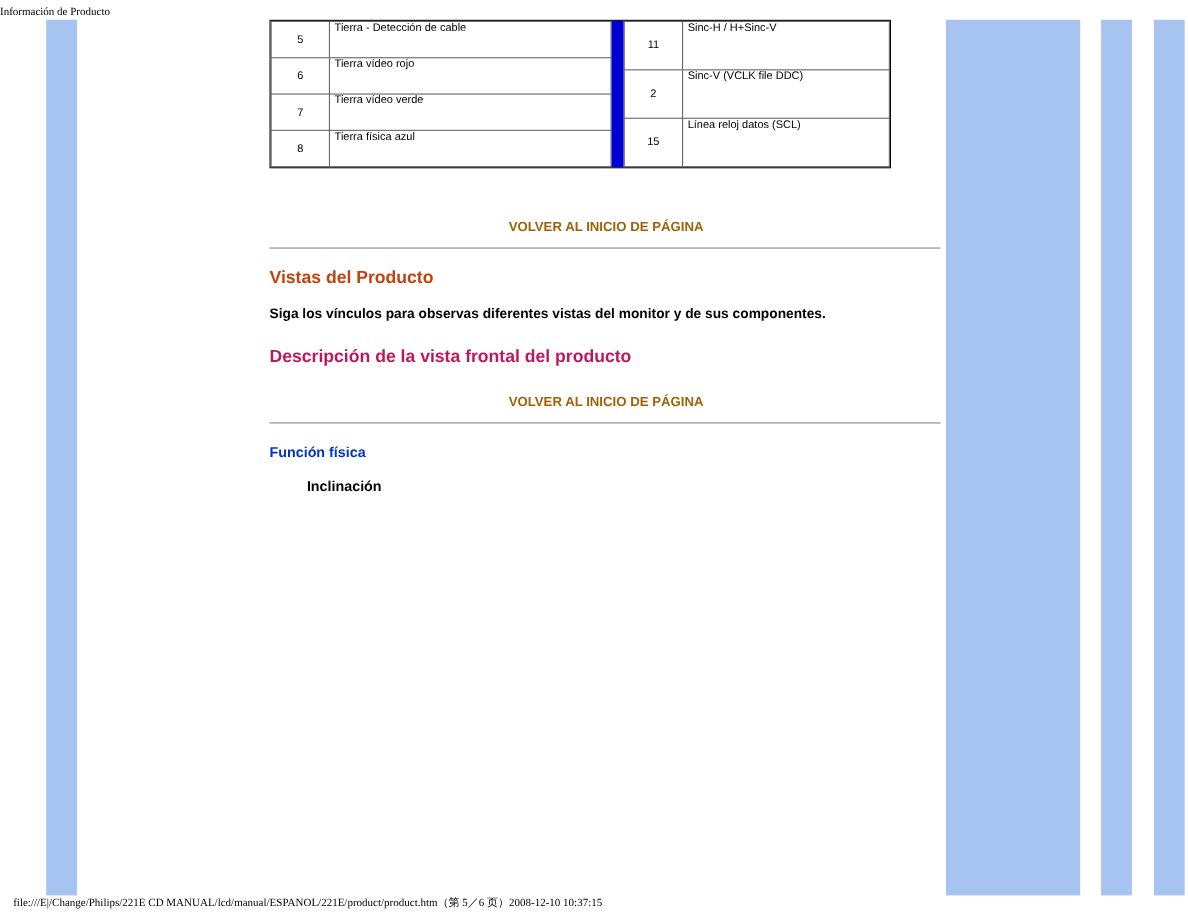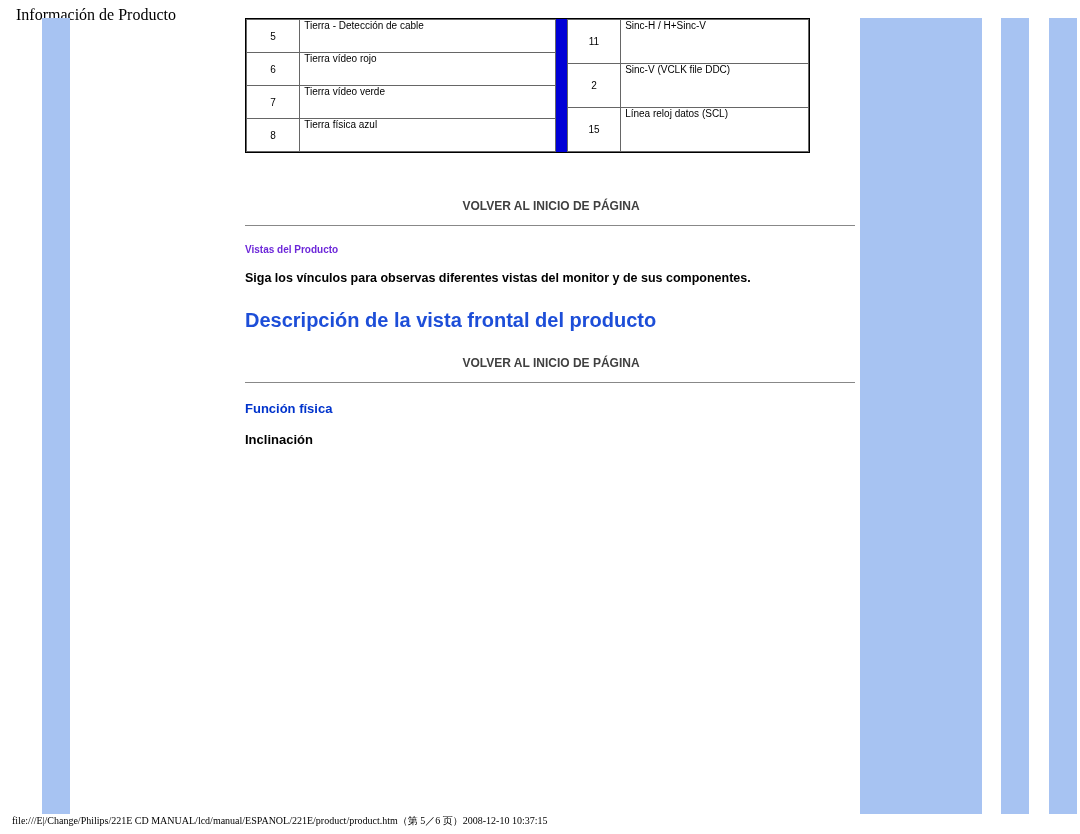--- a/index.html
+++ b/index.html
@@ -8,22 +8,22 @@
     height: 834px;
     font-family: Arial, Helvetica, sans-serif;
     font-size: 12px;
     background: #fff;
     position: relative;
     overflow: hidden;
   }
   .header-text {
     position: absolute;
     top: 6px;
-    left: 16px;
-    font-size: 16px;
+    left: 0;
+    font-size: 10px;
     font-family: "Times New Roman", serif;
     color: #000;
   }
   .footer-text {
     position: absolute;
     bottom: 6px;
     left: 12px;
     font-size: 10px;
     font-family: "Times New Roman", serif;
     color: #000;
@@ -87,61 +87,62 @@
     vertical-align: middle;
   }
   .pin-tbl.left td.desc { width: 271px; }
   .pin-tbl.right td.desc { width: 199px; }
   .center-blue {
     width: 11px;
     background: #0000d6;
   }
   .back-top {
     text-align: center;
-    color: #404040;
+    color: #a16207;
     font-weight: bold;
     font-size: 12px;
     margin: 46px 0 12px 0;
   }
   .hr {
     border: none;
     border-top: 1px solid #888;
     margin: 0 0 18px 0;
     width: 610px;
   }
   .section-title-blue {
-    color: #6d28d9;
-    font-weight: bold;
-    font-size: 10px;
+    color: #c2410c;
+    font-weight: bold;
+    font-size: 16px;
     margin-bottom: 16px;
   }
   .body-text {
     color: #000;
     font-weight: bold;
     font-size: 12.5px;
     margin-bottom: 24px;
   }
   .big-link {
-    color: #1d4ed8;
-    font-size: 20px;
+    color: #be185d;
+    font-size: 16px;
     font-weight: bold;
     margin-bottom: 24px;
     display: block;
   }
   .center-blue-sub {
     color: #0033cc;
     font-weight: bold;
     font-size: 13px;
     text-align: left;
     margin-bottom: 16px;
   }
   .sub-heading {
     color: #000;
     font-weight: bold;
     font-size: 13px;
+    margin-left: 34px;
   }
 </style>
 </head>
 <body>
 
 <div class="header-text">Información de Producto</div>
 
 <div class="left-stripe"></div>
 <div class="right-col-fill"></div>
 <div class="right-stripe-1"></div>

